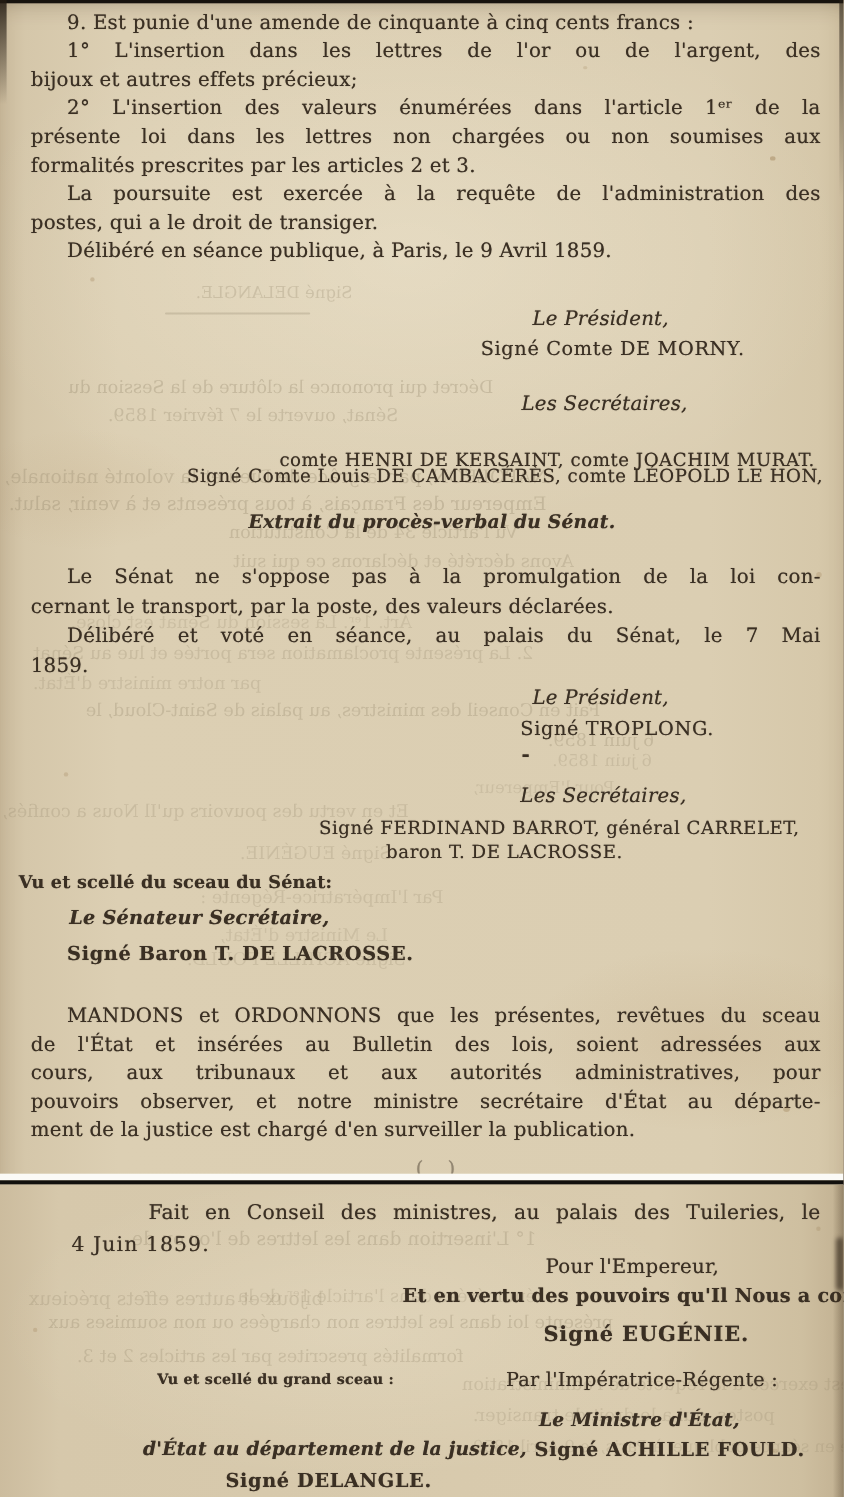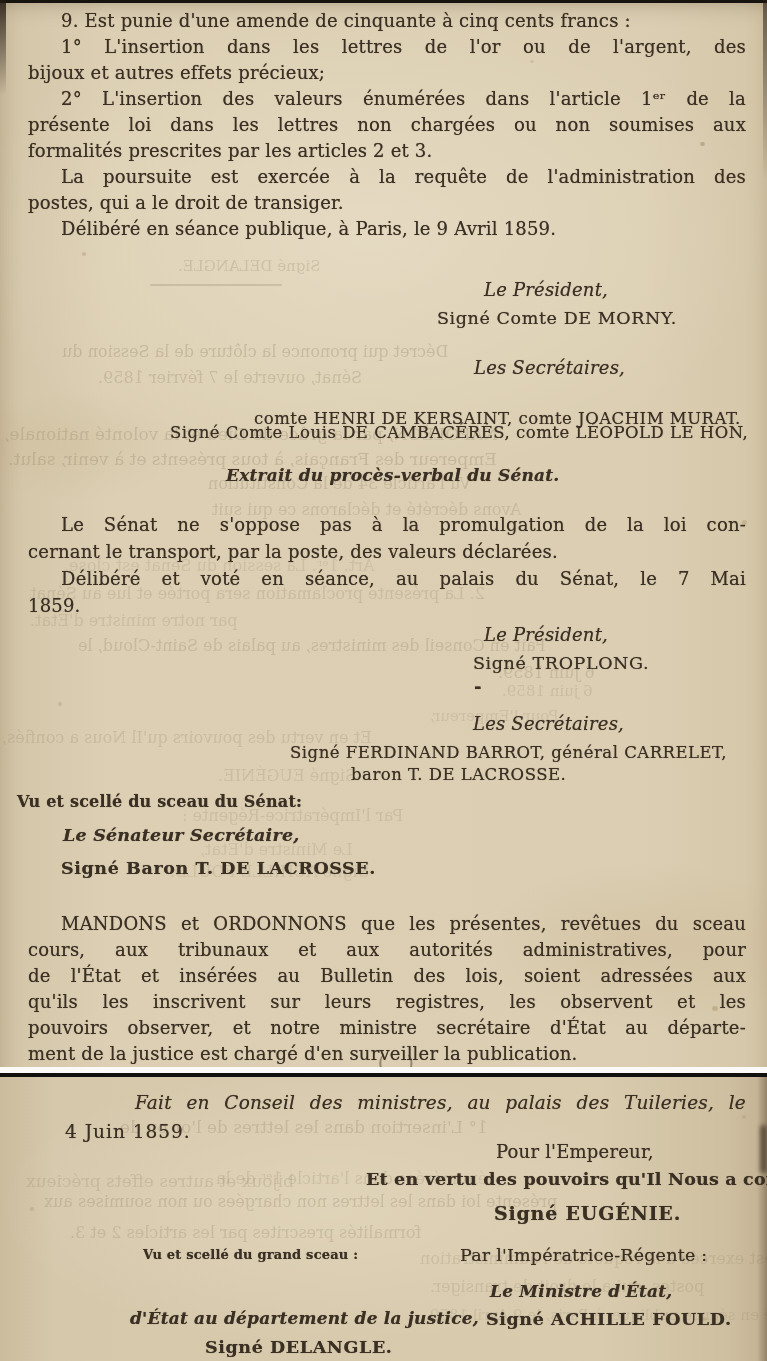--- a/index.html
+++ b/index.html
@@ -25,21 +25,21 @@
       radial-gradient(420px 180px at 42% 45%, rgba(255,250,234,.20), transparent 78%),
       linear-gradient(90deg,#ccbc9e 0,#d6c8ab 7%,#d9cbae 78%,#cebfa0 95%,#c2b192 100%),
       #d5c7aa;
   }
   .t{position:absolute;font-size:18px;line-height:26px;letter-spacing:.2px;white-space:nowrap;
      text-shadow:0 0 .7px rgba(58,47,35,.65);}
   .flow{position:absolute;white-space:normal;}
   .flow .ln{font-size:18px;line-height:26px;letter-spacing:.2px;text-shadow:0 0 .7px rgba(58,47,35,.65);}
   .jl{text-align:justify;text-align-last:justify;}
   .ind{text-indent:33px;}
-  .ind70{text-indent:70px;font-style:italic;}
+  .ind70{text-indent:70px;}
   .it{font-style:italic;}
   .bold{font-weight:bold;}
   .sig{letter-spacing:.6px;font-size:17.5px;}
   .small{font-size:16.5px;letter-spacing:.5px;}
   .bleed{position:absolute;transform:scaleX(-1);color:#8e8166;white-space:nowrap;
          filter:blur(.4px);font-size:16px;line-height:20px;}
   .rule{position:absolute;background:rgba(84,70,50,.30);border-radius:2px;}
   .freckle{position:absolute;border-radius:50%;background:rgba(122,84,34,.28);}
   .edge{position:absolute;}
   .divider-white{position:absolute;left:0;width:767px;top:1067px;height:6px;background:#fbfaf6;}
@@ -109,23 +109,22 @@
     <div class="t it" style="left:473px;top:711px;">Les Secrétaires,</div>
     <div class="t small" style="left:290px;top:740px;">Signé FERDINAND BARROT, général CARRELET,</div>
     <div class="t small" style="left:351px;top:762px;">baron T. DE LACROSSE.</div>
 
     <div class="t bold" style="left:17px;top:789px;font-size:16px;">Vu et scellé du sceau du Sénat:</div>
     <div class="t it bold" style="left:63px;top:822px;font-size:17.5px;">Le Sénateur Secrétaire,</div>
     <div class="t bold sig" style="left:61px;top:855px;">Signé Baron T. DE LACROSSE.</div>
 
     <div class="flow" style="left:28px;top:911px;width:718px;">
       <div class="ln ind jl">MANDONS et ORDONNONS que les présentes, revêtues du sceau</div>
+      <div class="ln jl">de l'État et insérées au Bulletin des lois, soient adressées aux</div>
       <div class="ln jl">cours, aux tribunaux et aux autorités administratives, pour</div>
-      <div class="ln jl">de l'État et insérées au Bulletin des lois, soient adressées aux</div>
-      <div class="ln jl">qu'ils les inscrivent sur leurs registres, les observent et les</div>
       <div class="ln jl">pouvoirs observer, et notre ministre secrétaire d'État au départe-</div>
       <div class="ln">ment de la justice est chargé d'en surveiller la publication.</div>
     </div>
 
     <div class="t" style="left:378px;top:1050px;opacity:.45;letter-spacing:8px;">( )</div>
 
     <div class="edge" style="left:0;top:0;width:767px;height:3px;background:#17130e;"></div>
     <div class="edge" style="left:0;top:0;width:6px;height:95px;background:linear-gradient(180deg,rgba(35,27,18,.85),rgba(35,27,18,0));"></div>
     <div class="edge" style="right:0;top:0;width:4px;height:180px;background:linear-gradient(180deg,rgba(35,27,18,.6),rgba(35,27,18,0));"></div>
     <div class="freckle" style="left:700px;top:142px;width:5px;height:4px;"></div>

